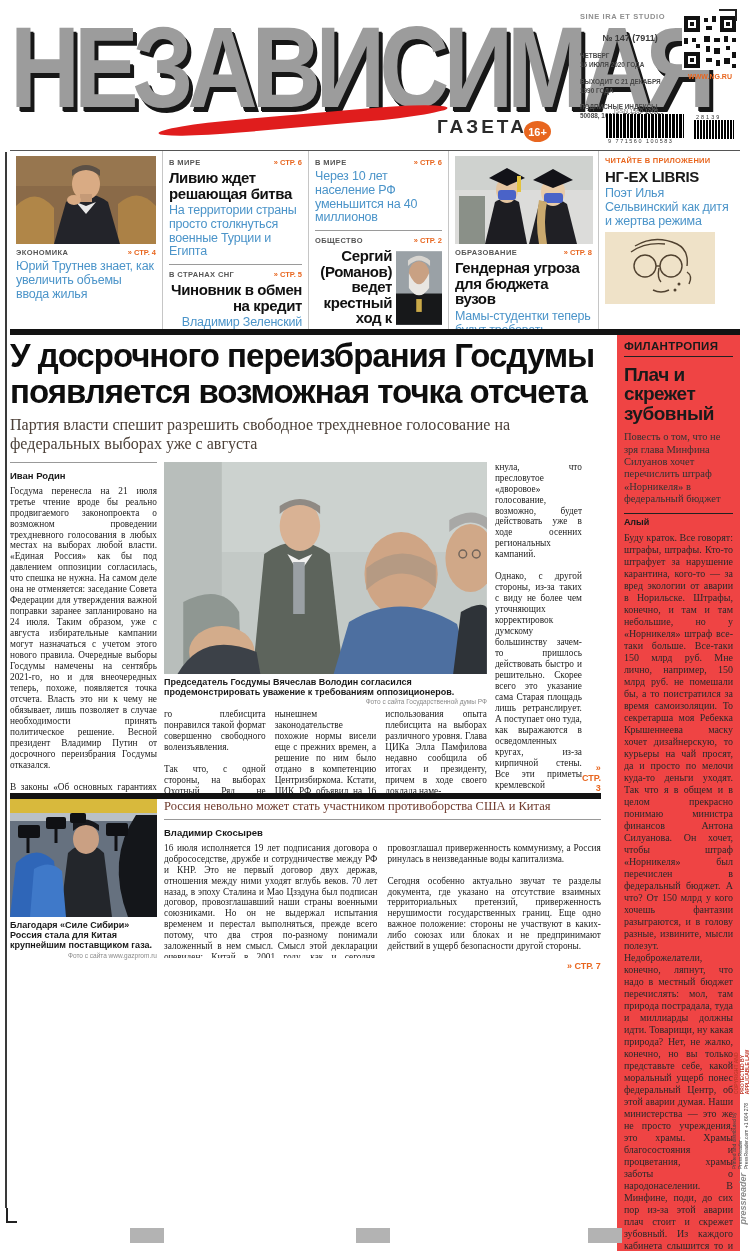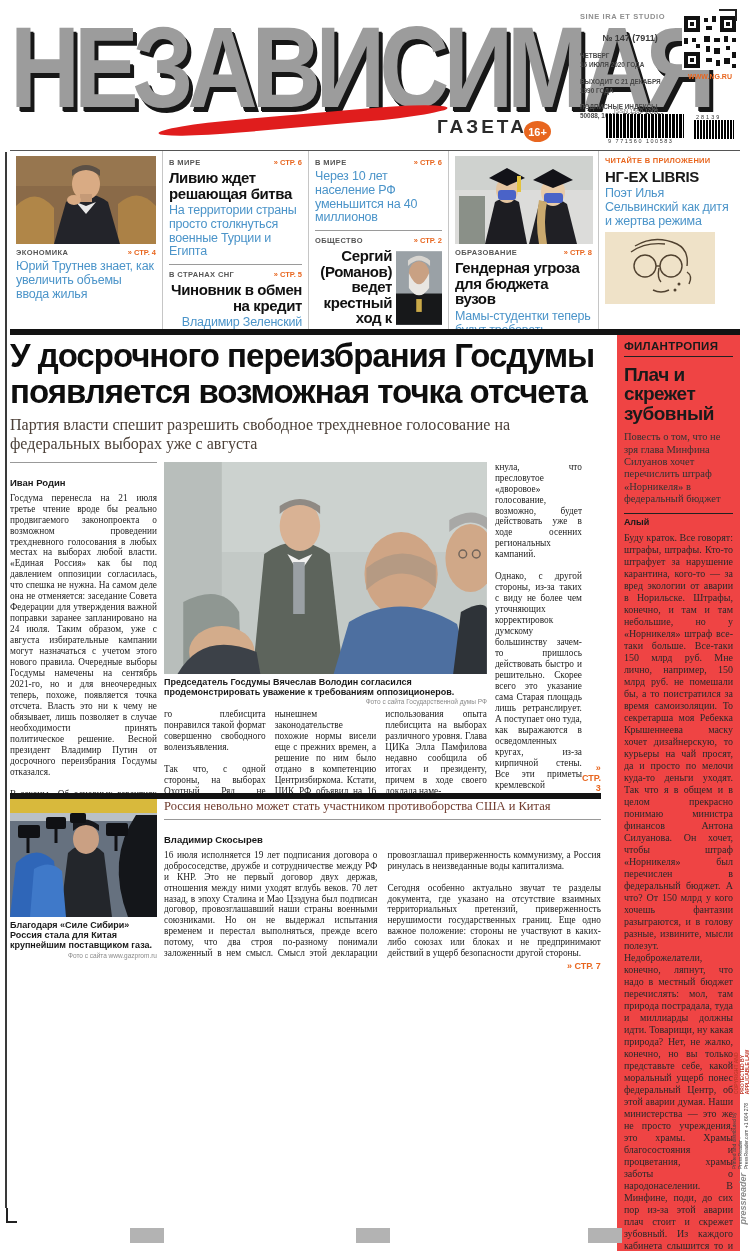--- a/index.html
+++ b/index.html
@@ -60,21 +60,21 @@
   .hbar { height:6px; background:#131313; margin:0 10px; }
   .hbar-in { height:6px; background:#131313; }
 
   
   .main-wrap { display:flex; margin:0 10px; align-items:stretch; }
   .main-left { width:601px; }
   .headline { font-size:33px; font-weight:800; line-height:1.08; letter-spacing:-1px; color:#0e0e0e; margin:3px 0 6px; }
   .main-deck { font-family:"Liberation Serif", serif; font-size:16px; line-height:1.2; color:#4c4038; margin-bottom:8px; }
   .body-row { display:flex; height:331px; }
   .c1 { width:147px; margin-right:7px; display:flex; flex-direction:column; }
-  .byline { font-size:9.5px; font-weight:700; border-top:1px solid #999; padding-top:14px; margin-bottom:5px; }
+  .byline { font-size:9.5px; font-weight:700; border-top:1px solid #999; padding-top:7px; margin-bottom:5px; }
   .bodytext { font-family:"Liberation Serif", serif; font-size:9.3px; line-height:1.18; text-align:justify;
               color:#222; overflow:hidden; white-space:pre-line; }
   .cphoto { flex:1; display:flex; flex-direction:column; min-width:0; }
   .caption { font-size:9px; font-weight:700; line-height:1.15; margin-top:3px; }
   .credit { font-size:6.5px; color:#8a8a8a; text-align:right; margin:1px 0 4px; }
   .b3 { columns:3; column-gap:9px; flex:1; }
   .cside { width:106px; margin-left:8px; display:flex; flex-direction:row; }
   .page-ref { font-size:9px; font-weight:700; color:#e8661f; text-align:right; margin-top:auto; padding-top:3px; }
 
   

